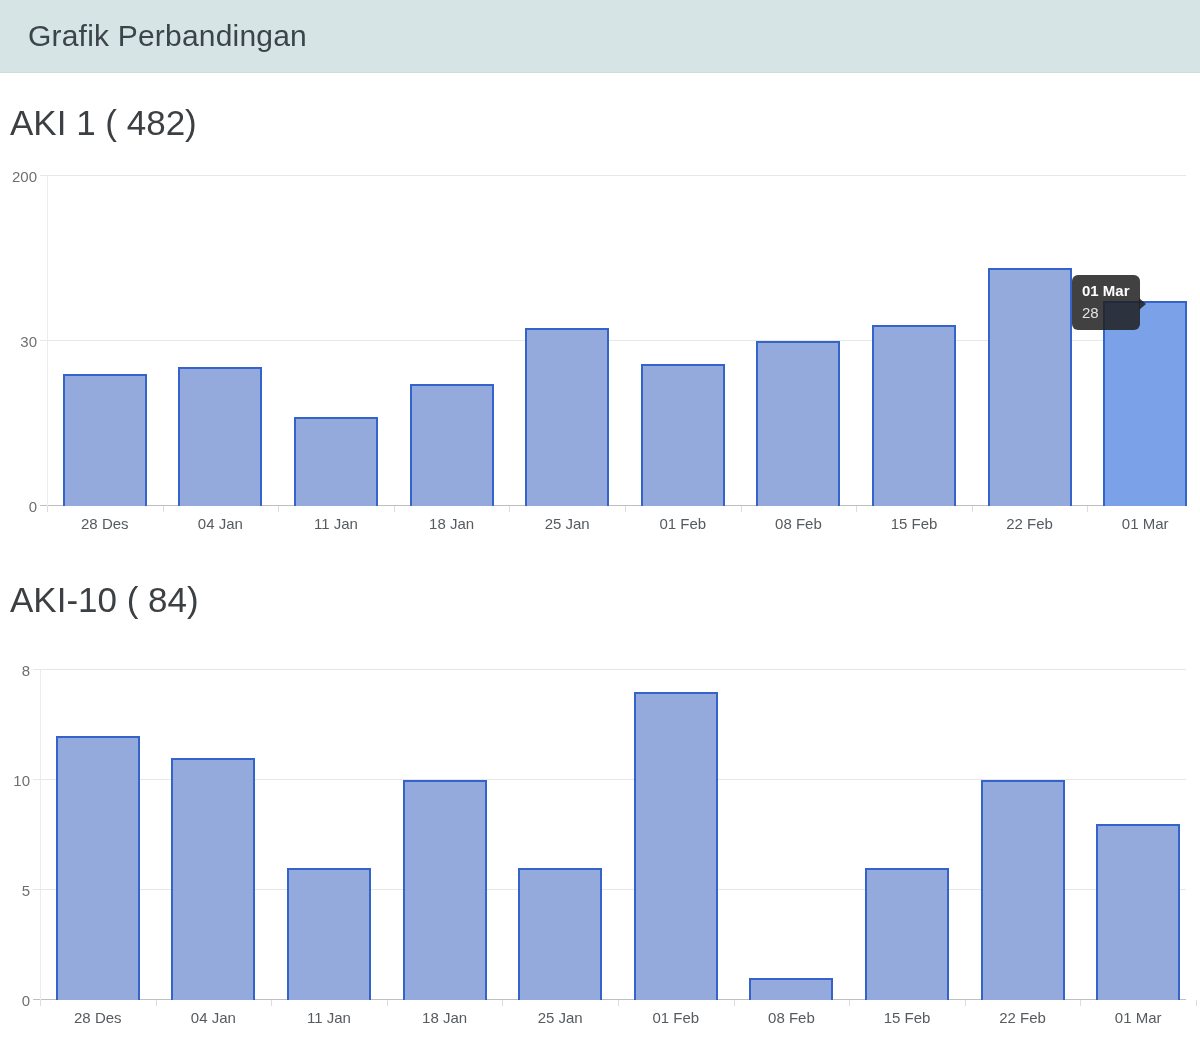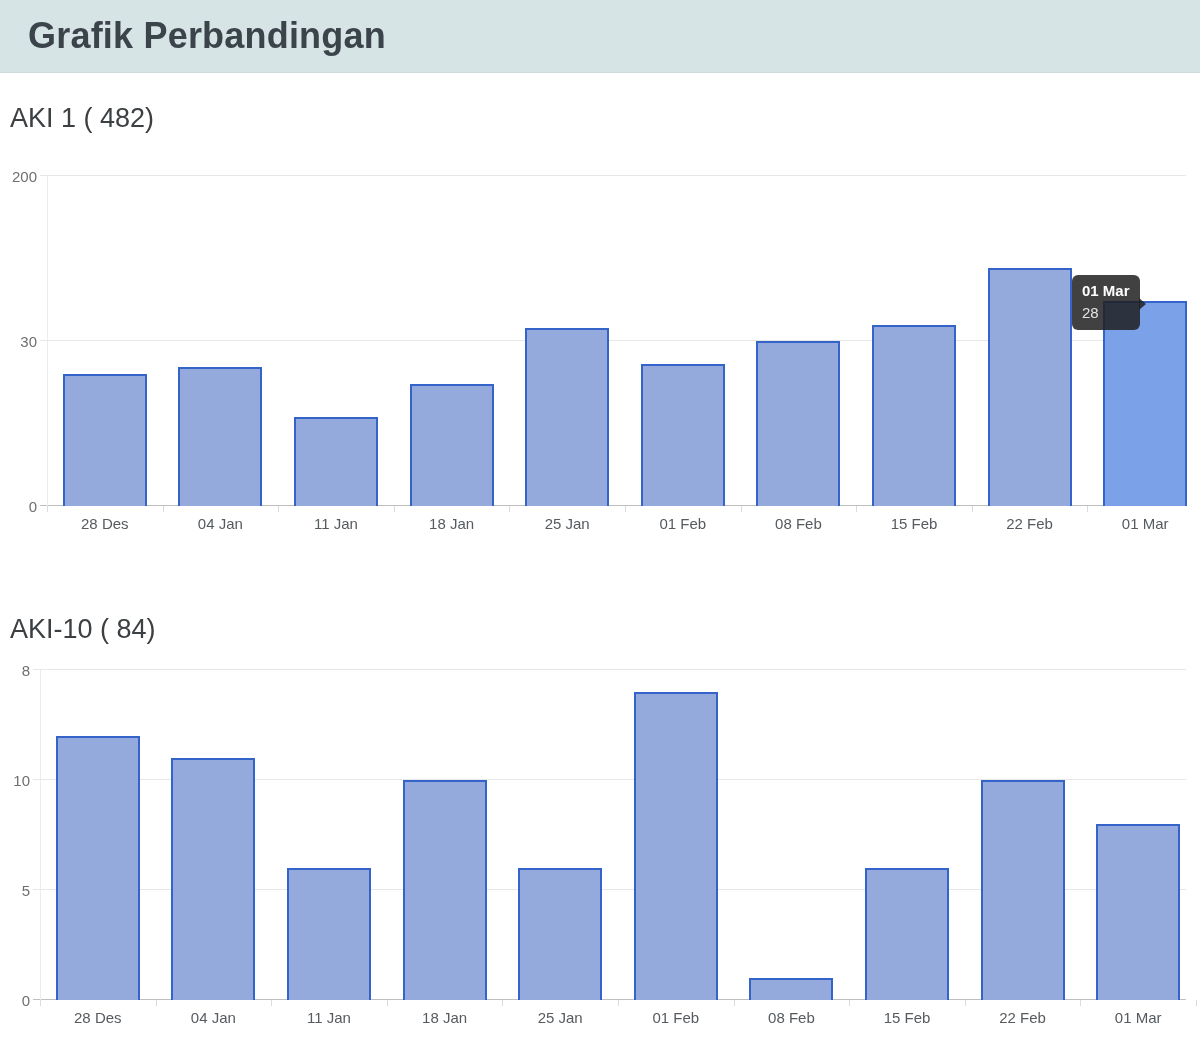--- a/index.html
+++ b/index.html
@@ -3,26 +3,26 @@
 <meta charset="utf-8">
 <style>
   html,body{margin:0;padding:0;background:#ffffff;}
   body{width:1200px;height:1046px;overflow:hidden;font-family:"Liberation Sans",sans-serif;}
   #canvas{position:relative;width:1200px;height:1046px;background:#ffffff;overflow:hidden;}
 
   
   .header{position:absolute;left:0;top:0;width:1200px;height:73px;background:#d7e4e6;
           display:flex;align-items:center;box-sizing:border-box;padding-left:28px;
           border-bottom:1px solid rgba(0,0,0,0.04);}
-  .header-title{font-size:36px;font-weight:700;color:#3b444b;letter-spacing:0.2px;}
+  .header-title{font-size:30px;font-weight:400;color:#3b444b;letter-spacing:0.2px;}
 
   
-  .chart-title{position:absolute;left:10px;font-size:27px;font-weight:400;color:#3c4043;white-space:nowrap;}
+  .chart-title{position:absolute;left:10px;font-size:35px;font-weight:400;color:#3c4043;white-space:nowrap;}
   .chart-title.c0{top:103px;}
-  .chart-title.c1{top:614px;}
+  .chart-title.c1{top:580px;}
 
   
   .plot{position:absolute;}
   .plot.c0{left:47px;top:176px;width:1139px;height:330px;}
   .plot.c1{left:40px;top:670px;width:1146px;height:330px;}
 
   .gridline{position:absolute;left:-7px;width:calc(100% + 7px);height:1px;background:#e7e7e7;}
   .gridline.baseline{background:#bfbfbf;}
   .axis-left{position:absolute;left:0;top:0;width:1px;height:calc(100% + 6px);background:#ececec;}
   .btick{position:absolute;top:100%;width:1px;height:6px;background:#dcdcdc;}

